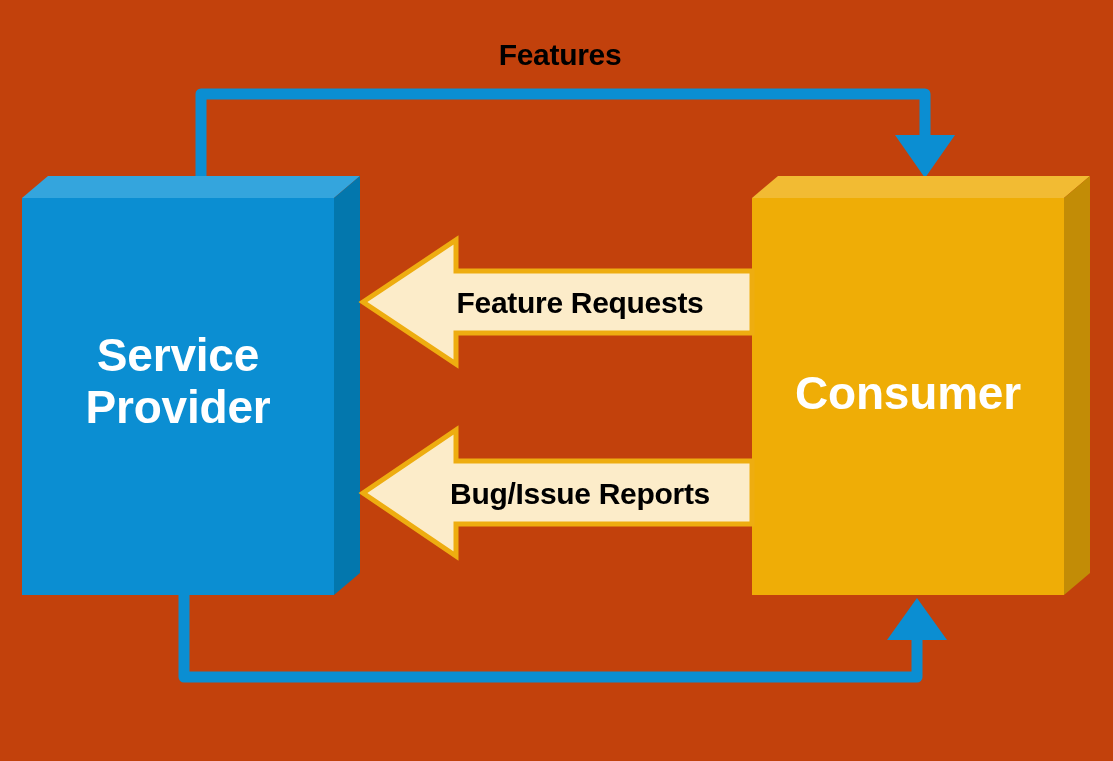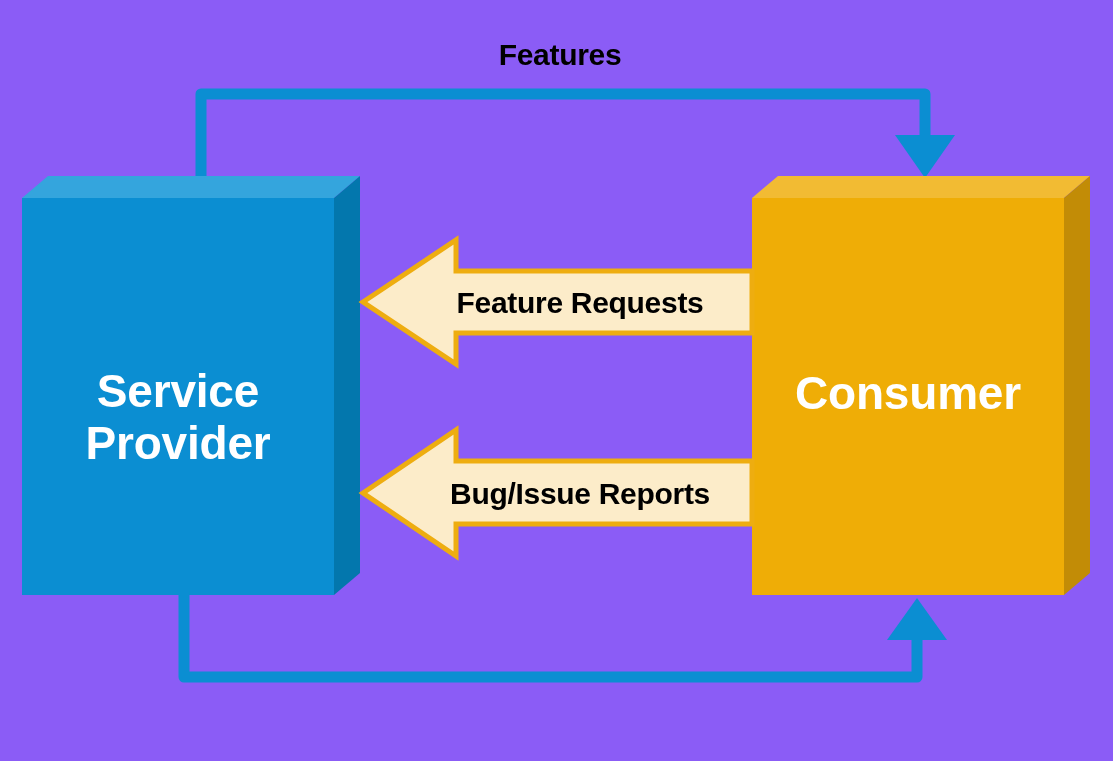--- a/index.html
+++ b/index.html
@@ -7,21 +7,21 @@
     padding: 0;
     background: #ffffff;
   }
   body {
     font-family: "Liberation Sans", sans-serif;
   }
   #diagram-canvas {
     position: relative;
     width: 1113px;
     height: 761px;
-    background: #8b5cf6;
+    background: #c2410c;
     overflow: hidden;
   }
   #diagram-svg {
     position: absolute;
     top: 0;
     left: 0;
     width: 1113px;
     height: 761px;
   }
   .node-label {
@@ -88,21 +88,21 @@
     </g>
 
     <g>
       <polygon points="363,493 456,430 456,461 752,461 752,524 456,524 456,556" fill="#fcecc9" stroke="#eead10" stroke-width="5" stroke-linejoin="miter"></polygon>
     </g>
 
   </svg>
 
   <div class="flow-label" style="left: 360px; top: 38px; width: 400px;">Features</div>
 
-  <div class="node-label" style="left: 22px; top: 330px; width: 312px; margin-top: 36px;">Service
+  <div class="node-label" style="left: 22px; top: 330px; width: 312px;">Service
 Provider</div>
 
   <div class="node-label" style="left: 752px; top: 368px; width: 312px;">Consumer</div>
 
   <div class="arrow-label" style="left: 420px; top: 286px; width: 320px;">Feature Requests</div>
 
   <div class="arrow-label" style="left: 420px; top: 477px; width: 320px;">Bug/Issue Reports</div>
 
 
 </div>

